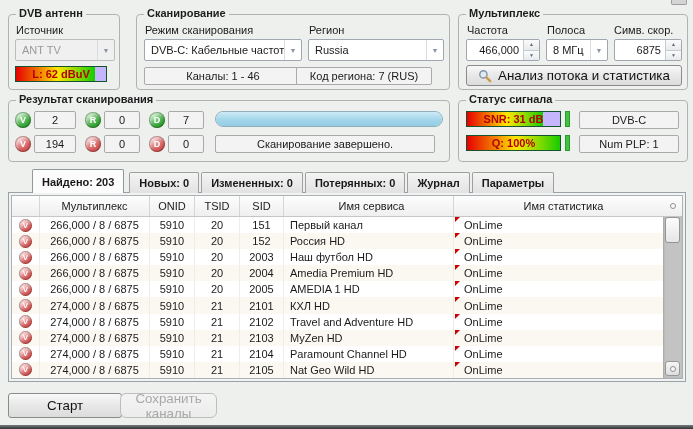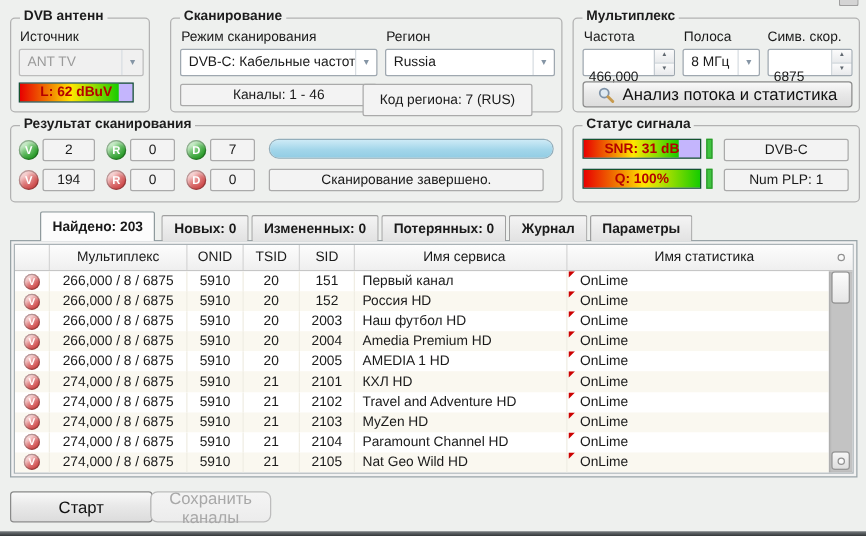--- a/index.html
+++ b/index.html
@@ -15,21 +15,21 @@
 
   
   .select { position:absolute; height:22px; background:#fff; border:1px solid #9fa8b0; border-radius:2px;
             display:flex; align-items:center; }
   .select .sel-val { flex:1; padding:0 6px; white-space:nowrap; overflow:hidden; }
   .select .sel-arrow { width:17px; text-align:center; color:#8595a5; font-size:7px; border-left:1px solid #d8dde2; align-self:stretch; display:flex; align-items:center; justify-content:center; }
   .select.disabled { background:#f0f0f0; border-color:#bcbcbc; }
   .select.disabled .sel-val { color:#9a9a9a; }
 
   .spin { position:absolute; height:22px; background:#fff; border:1px solid #9fa8b0; border-radius:2px; display:flex; }
-  .spin .spin-val { flex:1; padding:14px 4px; line-height:16px; }
+  .spin .spin-val { flex:1; padding:2px 4px; line-height:16px;text-align:right; }
   .spin .spin-btns { width:16px; border-left:1px solid #c4cbd1; display:flex; flex-direction:column; }
   .spin .sb { flex:1; font-size:5px; color:#606870; text-align:center; line-height:9px;
               background:linear-gradient(#fbfbfb,#e8eaec); }
   .spin .sb.up { border-bottom:1px solid #c4cbd1; }
 
   .robox { position:absolute; background:#f3f3f3; border:1px solid #aaaaaa; border-radius:2px;
            display:flex; align-items:center; justify-content:center; white-space:nowrap; }
   .robox.left { justify-content:flex-start; padding-left:6px; }
 
   .btn { position:absolute; border:1px solid #8a8a8a; border-radius:3px; color:#111;
@@ -131,21 +131,21 @@
     <span class="lbl" style="left:172px; top:9px;">Регион</span>
     <div class="select" style="left:7px; top:24px; width:158px;">
       <span class="sel-val">DVB-C: Кабельные частоты</span>
       <span class="sel-arrow">▼</span>
     </div>
     <div class="select" style="left:171px; top:24px; width:136px;">
       <span class="sel-val">Russia</span>
       <span class="sel-arrow">▼</span>
     </div>
     <div class="robox" style="left:7px; top:52px; width:158px; height:18px;">Каналы: 1 - 46</div>
-    <div class="robox" style="left:153px; top:52px; width:136px; height:26px;">Код региона: 7 (RUS)</div>
+    <div class="robox" style="left:159px; top:52px; width:136px; height:18px;">Код региона: 7 (RUS)</div>
   </div>
 
   <div class="group" style="left:458px; top:14px; width:230px; height:76px;">
     <span class="group-title">Мультиплекс</span>
     <span class="lbl" style="left:8px; top:9px;">Частота</span>
     <span class="lbl" style="left:88px; top:9px;">Полоса</span>
     <span class="lbl" style="left:155px; top:9px;">Симв. скор.</span>
     <div class="spin" style="left:7px; top:24px; width:74px;">
       <span class="spin-val">466,000</span>
       <span class="spin-btns">

